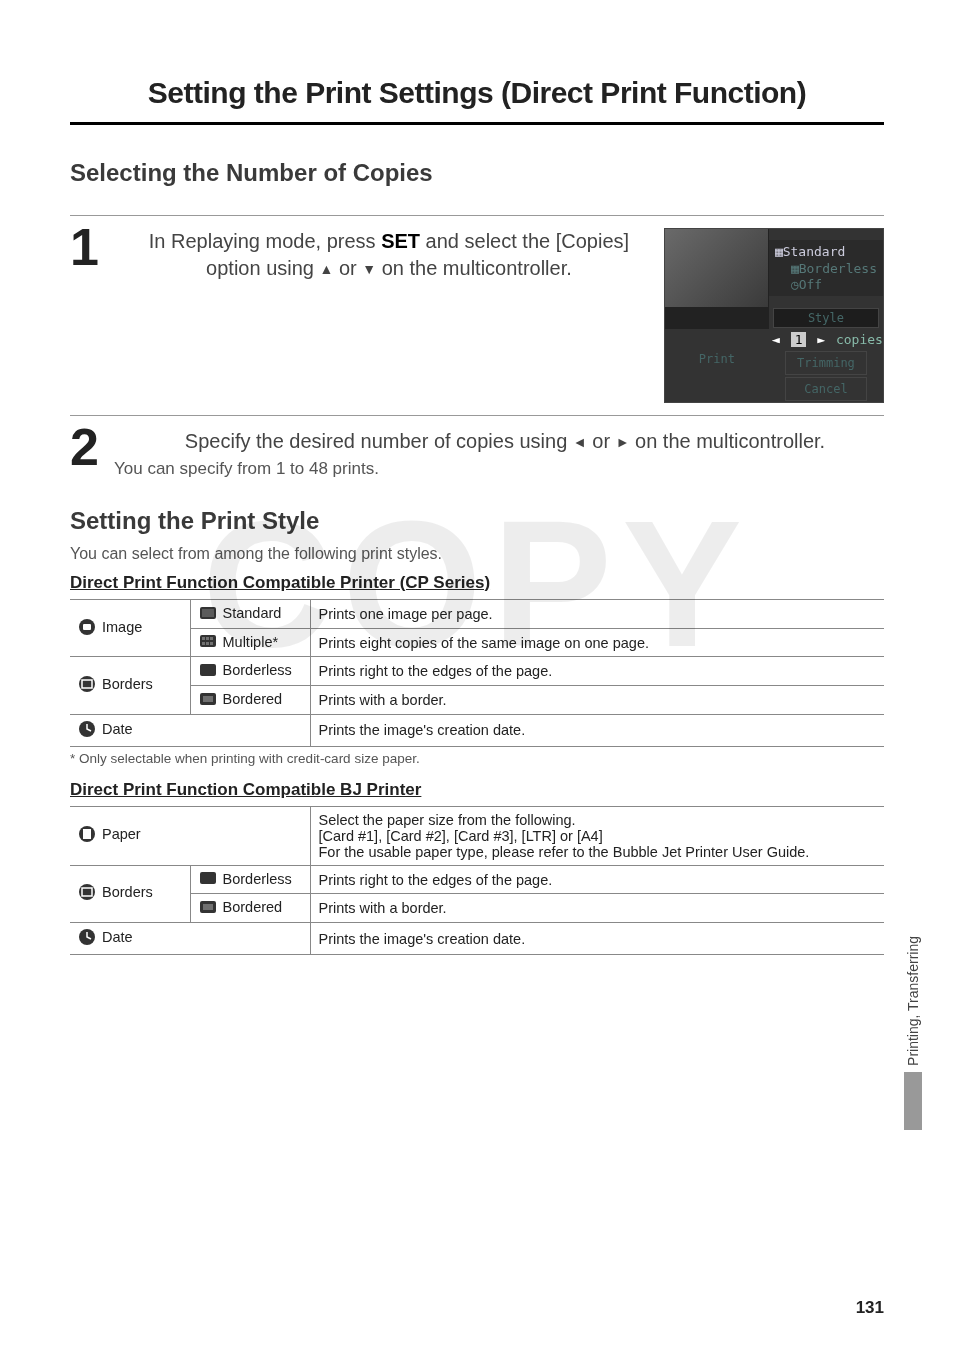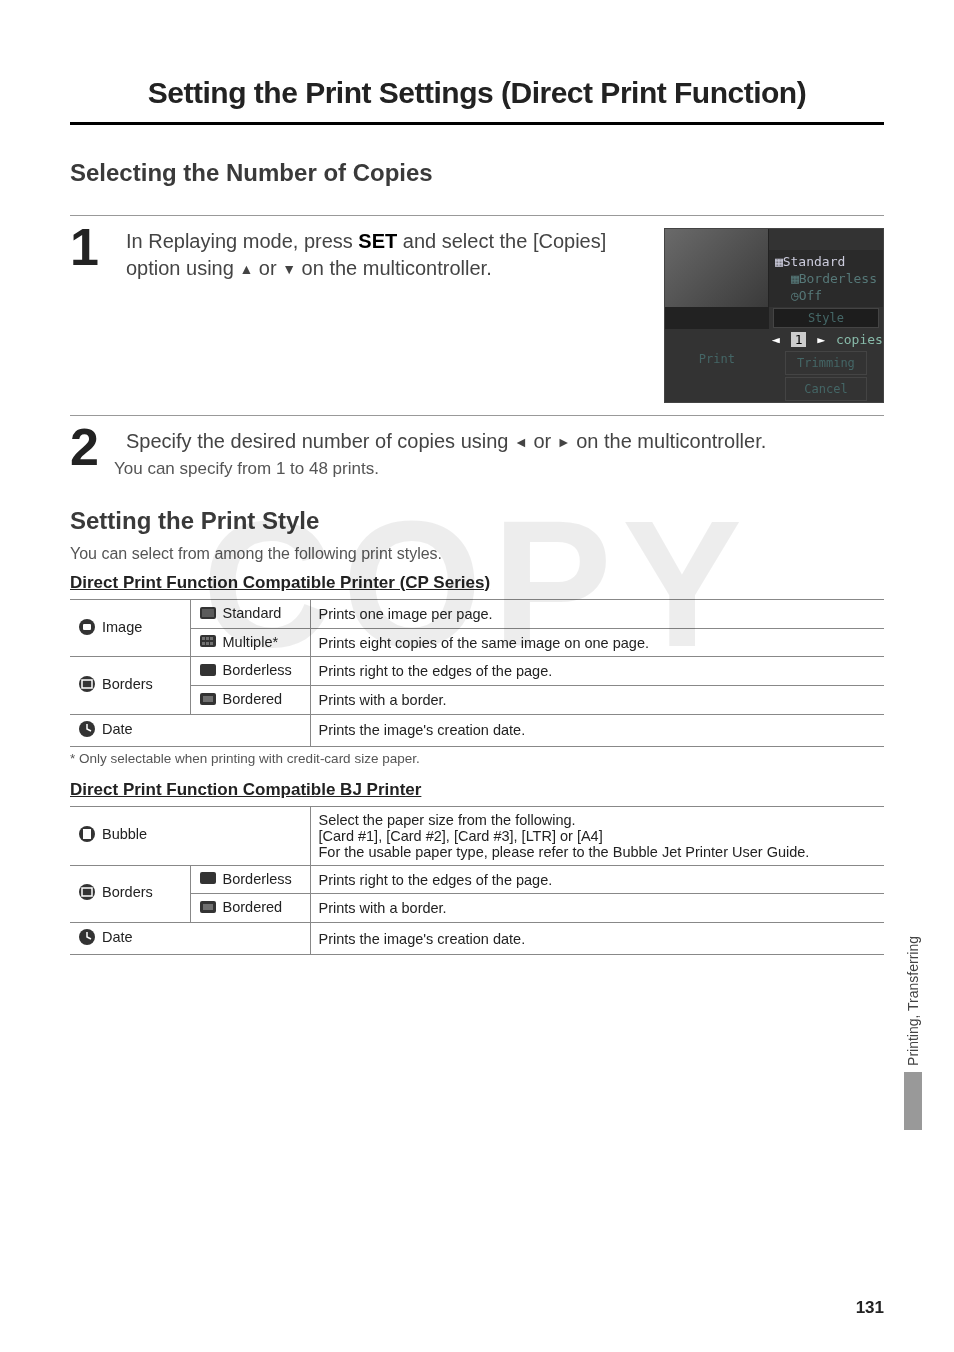--- a/index.html
+++ b/index.html
@@ -49,20 +49,21 @@
     margin-right: 10px;
     min-width: 34px;
   }
   .step-body { flex: 1; padding-top: 4px; }
   .step-lead {
     font-size: 20px;
     font-weight: 500;
     color: #444;
     line-height: 1.35;
     margin: 0 0 4px 12px;
+    text-align: center;
   }
   .step-sub {
     font-size: 17px;
     color: #555;
     margin: 4px 0 0 0;
   }
   .set-key {
     font-weight: 800;
     color: #000;
   }
@@ -79,21 +80,21 @@
   .screenshot {
     width: 240px;
     border: 1px solid #444;
     font-family: monospace;
     font-size: 14px;
     color: #8aa;
     background: #333;
   }
   .screenshot .top {
     display: flex;
-    align-items: flex-end;
+    align-items: center;
   }
   .screenshot .thumb {
     width: 104px;
     height: 78px;
     background: linear-gradient(135deg,#6a6a6a,#3a3a3a);
     border-right: 1px solid #222;
   }
   .screenshot .opts {
     flex:1;
     padding: 4px 6px 2px 6px;
@@ -333,21 +334,21 @@
 
   <div class="sub-h">Direct Print Function Compatible BJ Printer</div>
 
   <table class="opts">
     <tbody>
         <tr>
       <td class="lab1" colspan="2">
         <span class="ico"><svg width="18" height="18">
                 <circle cx="9" cy="9" r="8" fill="#333"></circle>
                 <rect x="5" y="4" width="8" height="10" fill="#fff"></rect>
-              </svg></span><span>Bubble</span>
+              </svg></span><span>Paper</span>
       </td>
       <td class="desc">
         <div>Select the paper size from the following.</div>
         <div>[Card #1], [Card #2], [Card #3], [LTR] or [A4]</div>
         <div>For the usable paper type, please refer to the Bubble Jet Printer User Guide.</div>
       </td>
     </tr>
     <tr>
       <td class="lab1" rowspan="2">
         <span class="ico"><svg width="18" height="18">

